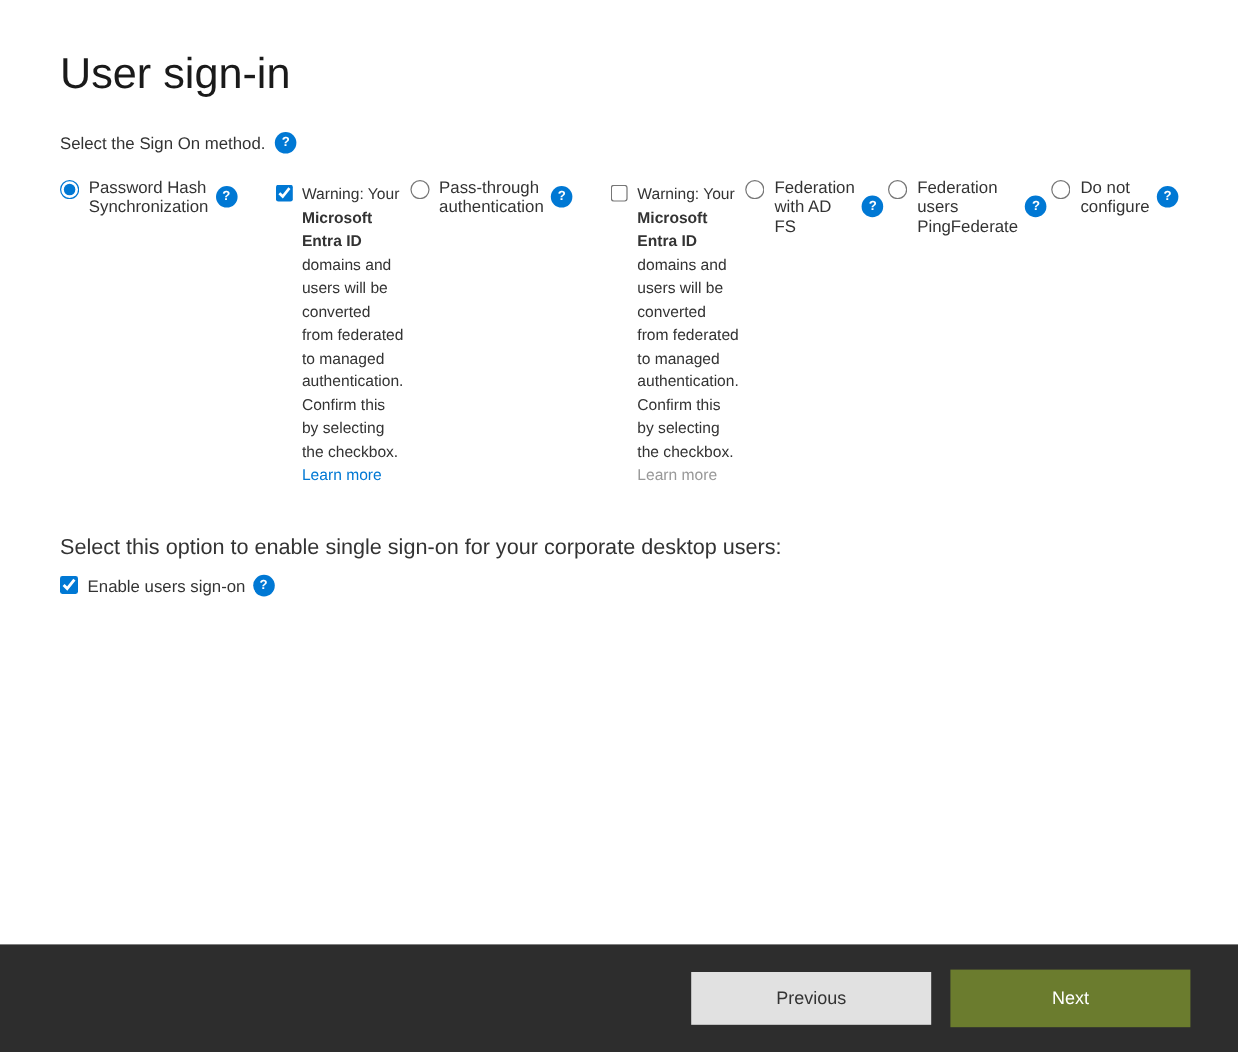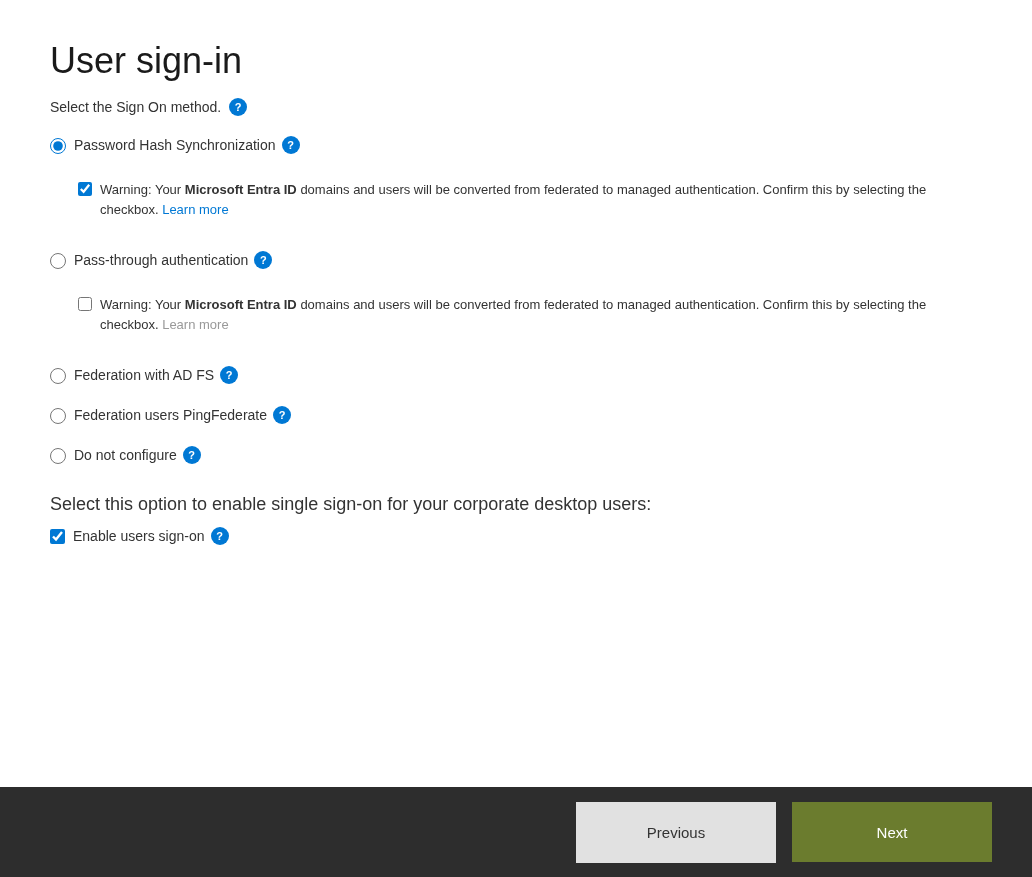--- a/index.html
+++ b/index.html
@@ -14,21 +14,21 @@
     }
     .main-content {
       flex: 1;
       padding: 40px 50px 20px 50px;
       overflow-y: auto;
     }
     .page-title {
       font-size: 36px;
       font-weight: 300;
       color: #1a1a1a;
-      margin-bottom: 16px;
+      margin-bottom: 28px;
     }
     .section-label {
       font-size: 14px;
       color: #333;
       margin-bottom: 20px;
       display: flex;
       align-items: center;
       gap: 8px;
       text-align: right;
     }
@@ -41,22 +41,22 @@
       background: #0078d4;
       color: white;
       border-radius: 50%;
       font-size: 11px;
       font-weight: bold;
       cursor: pointer;
       flex-shrink: 0;
     }
     .options-list {
       display: flex;
-      flex-direction: column;
-      gap: 16px;
+      flex-direction: row;
+      gap: 4px;
     }
     .radio-option {
       display: flex;
       align-items: flex-start;
       margin-bottom: 6px;
     }
     .radio-option input[type="radio"] {
       margin-top: 2px;
       margin-right: 8px;
       width: 16px;
@@ -139,32 +139,32 @@
       justify-content: flex-end;
       padding: 0 40px;
       gap: 16px;
       flex-shrink: 0;
     }
     .btn-previous {
       background: #e1e1e1;
       color: #333;
       border: none;
       padding: 0 30px;
-      height: 61px;
+      height: 44px;
       font-size: 15px;
       font-family: 'Segoe UI', Arial, sans-serif;
       cursor: pointer;
       min-width: 200px;
     }
     .btn-next {
       background: #6b7c2e;
       color: #ffffff;
       border: none;
       padding: 0 30px;
-      height: 60px;
+      height: 48px;
       font-size: 15px;
       font-family: 'Segoe UI', Arial, sans-serif;
       cursor: pointer;
       min-width: 200px;
     }
   </style>
 </head>
 <body>
 
 <div class="main-content">

